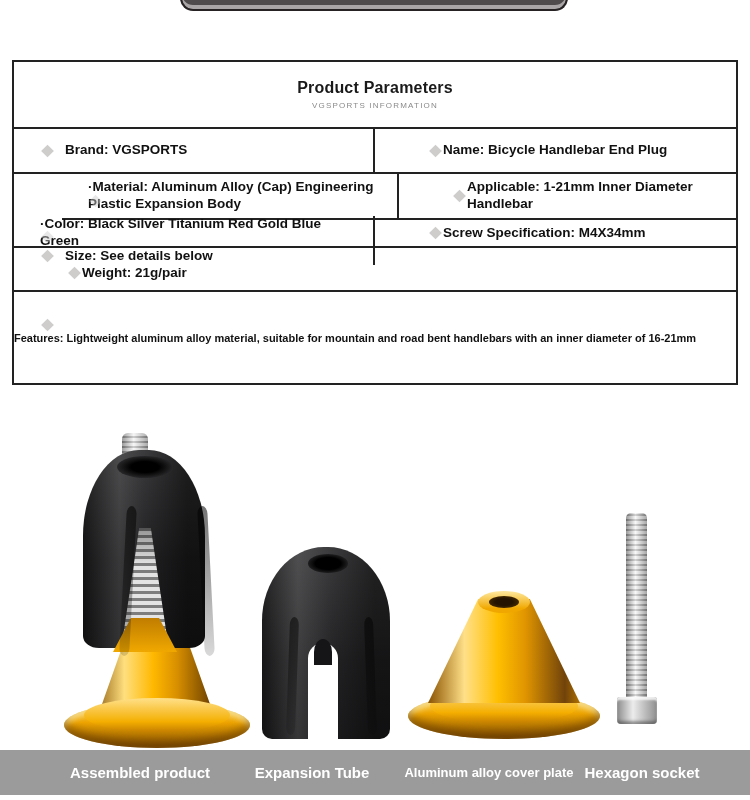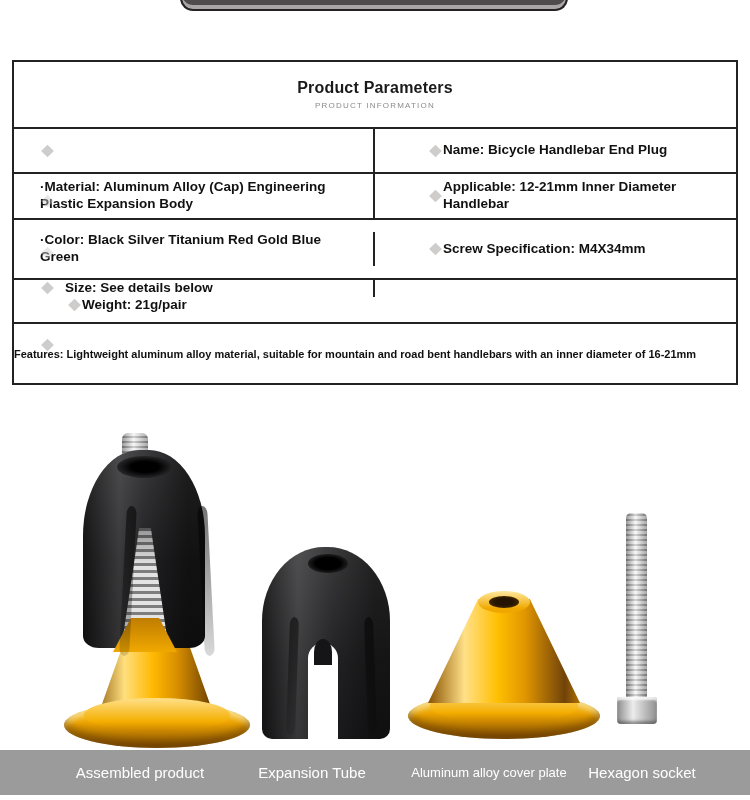--- a/index.html
+++ b/index.html
@@ -35,21 +35,21 @@
     gap:4px;
   }
   .param-title { font-size:16px; font-weight:700; color:#1a1a1a; letter-spacing:.2px; }
   .param-subtitle { font-size:8px; color:#8a8a8a; letter-spacing:1.2px; font-weight:400; }
 
   .param-rows { flex:1; display:flex; flex-direction:column; }
   .param-row {
     display:flex; border-bottom:2px solid #222;
   }
   .param-row:last-child { border-bottom:none; }
-  .r1 { height:45px; } .r2 { height:46px; } .r3 { height:60px;align-items:center; } .r4 { height:44px;flex-direction:column; }
+  .r1 { height:45px; } .r2 { height:46px;margin-left:48px; } .r3 { height:28px;align-items:center; } .r4 { height:44px;flex-direction:column; }
   .cell {
     position:relative; width:50%;
     display:flex; align-items:center;
     font-size:13.5px; font-weight:700; color:#111;
     line-height:1.25;
   }
   .cell.left { border-right:2px solid #222; }
   .diamond {
     position:absolute; top:50%; width:9px; height:9px;
     background:#cfcccc; transform:translateY(-50%) rotate(45deg);
@@ -206,58 +206,59 @@
     box-shadow:inset 0 3px 2px rgba(255,255,255,.8), inset 0 -3px 3px rgba(60,60,60,.5);
   }
 
   
   .label-bar {
     position:absolute; left:0; top:750px; width:750px; height:45px;
     background:#9b9b9b;
   }
   .label-bar .lbl {
     position:absolute; top:0; height:45px; display:flex; align-items:center; justify-content:center;
-    color:#fff; font-weight:400; font-size:15px; white-space:nowrap;
+    color:#fff; font-weight:700; font-size:15px; white-space:nowrap;
   }
   .lbl-1 { left:55px;  width:170px; }
   .lbl-2 { left:237px; width:150px; }
   .lbl-3 { left:400px; width:178px; font-size:13px !important; }
   .lbl-4 { left:572px; width:140px; }
   .bottom-strip { position:absolute; left:0; top:795px; width:750px; height:5px; background:#fff; }
 </style>
 </head>
 <body>
 
 <div class="top-shape"></div>
 
 <div class="param-table">
   <div class="param-header">
     <div class="param-title">Product Parameters</div>
-    <div class="param-subtitle">PRODUCT INFORMATION</div>
+    <div class="param-subtitle">VGSPORTS INFORMATION</div>
   </div>
   <div class="param-rows">
 
     <div class="param-row r1">
       <div class="cell left">
         <span class="diamond"></span>
+        <span class="txt">Brand: VGSPORTS</span>
       </div>
       <div class="cell right">
         <span class="diamond"></span>
         <span class="txt">Name: Bicycle Handlebar End Plug</span>
       </div>
     </div>
 
     <div class="param-row r2">
       <div class="cell left tight">
         <span class="diamond"></span>
         <span class="txt">·Material: Aluminum Alloy (Cap) Engineering Plastic Expansion Body</span>
       </div>
       <div class="cell right">
         <span class="diamond"></span>
-        <span class="txt">Applicable: 12-21mm Inner Diameter Handlebar</span>
+        <span class="txt">Applicable: 1-21mm Inner Diameter Handlebar</span>
       </div>
     </div>
 
     <div class="param-row r3">
       <div class="cell left tight">
         <span class="diamond"></span>
         <span class="txt">·Color: Black Silver Titanium Red Gold Blue Green</span>
       </div>
       <div class="cell right">
         <span class="diamond"></span>

